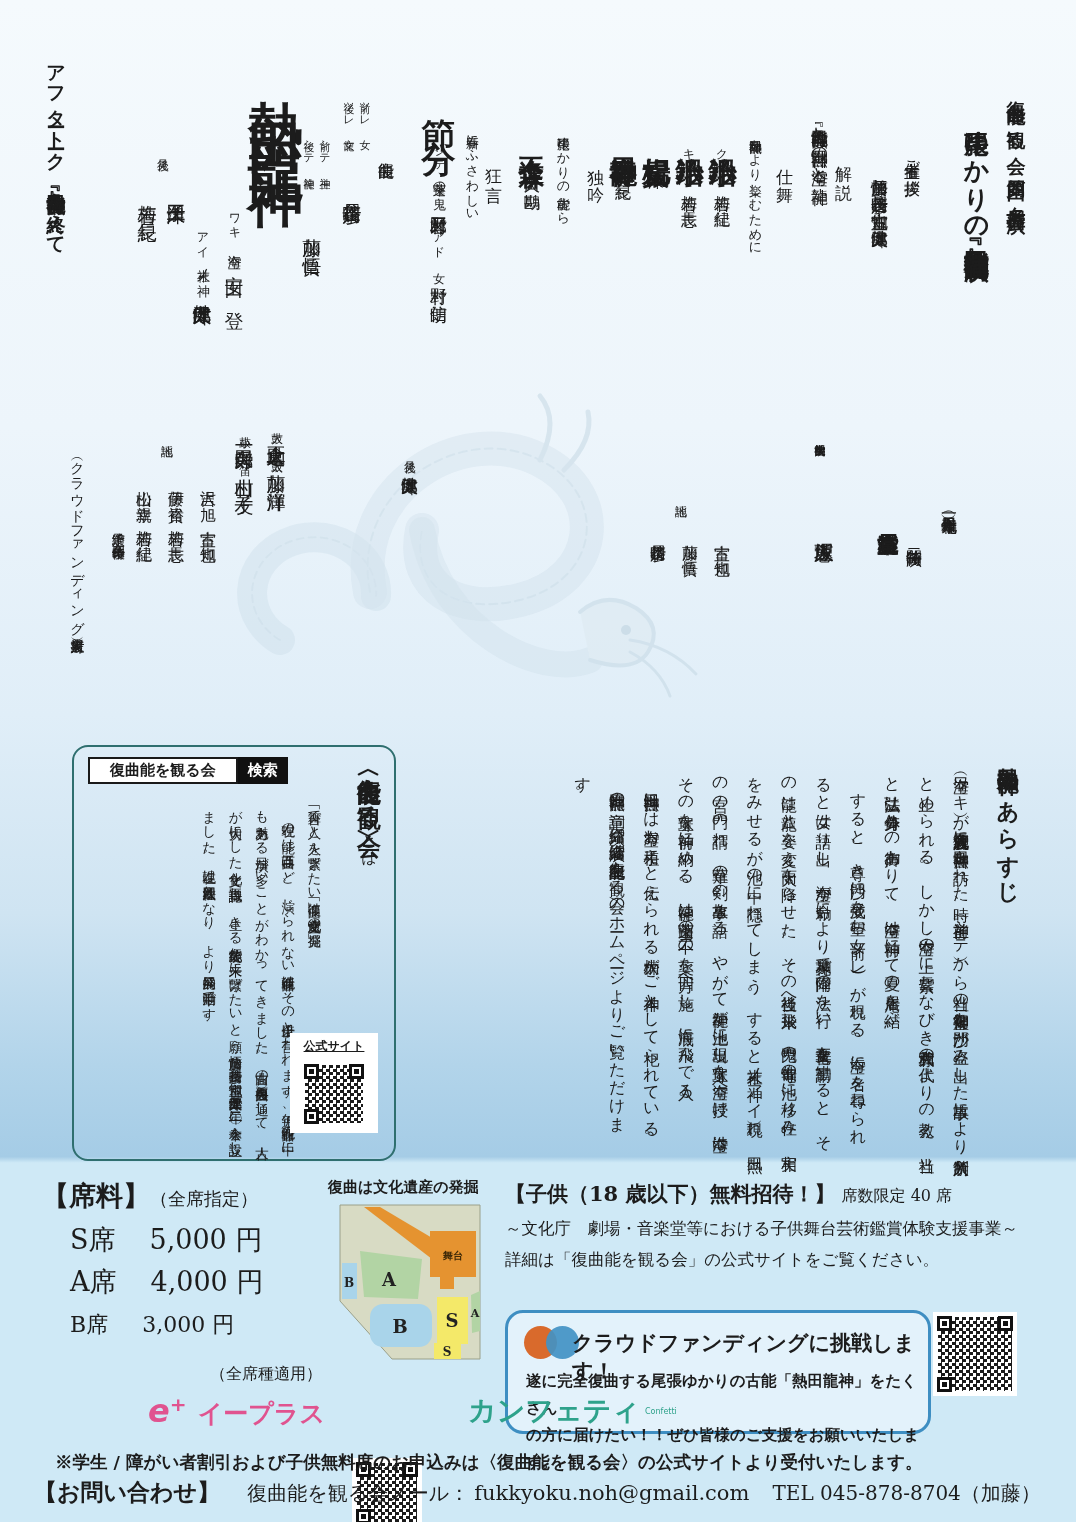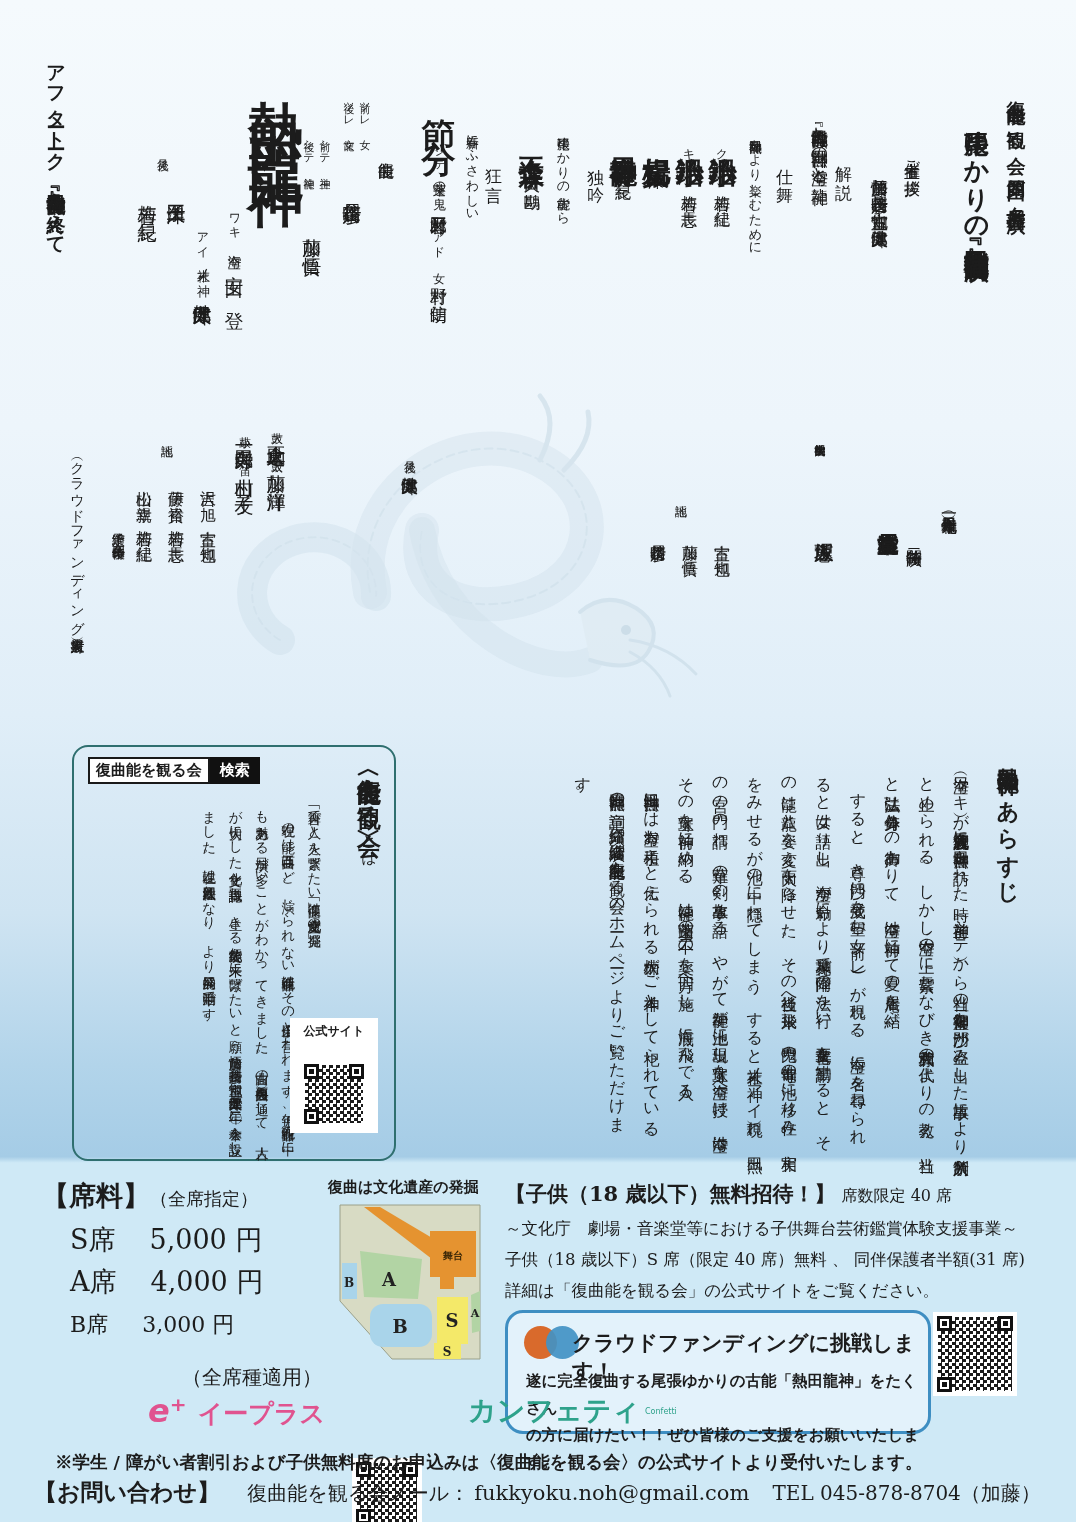--- a/index.html
+++ b/index.html
@@ -14,21 +14,21 @@
   .sp4{margin-inline-start:4px;}.sp8{margin-inline-start:8px;}.sp12{margin-inline-start:12px;}
   .sp16{margin-inline-start:16px;}.sp20{margin-inline-start:20px;}.sp24{margin-inline-start:24px;}
   .qr{background:#fff;display:block;position:relative;box-sizing:border-box;padding:4px;}
   .qr .m{position:absolute;inset:5px;background-image:repeating-conic-gradient(#1b1b1b 0% 25%,#fff 0% 50%);background-size:7px 7px;}
   .qr .f{position:absolute;width:15px;height:15px;border:3px solid #111;background:#fff;box-sizing:border-box;}
   .qr .f::after{content:"";position:absolute;inset:2px;background:#111;}
   .qr .f.tl{top:4px;left:4px}.qr .f.tr{top:4px;right:4px}.qr .f.bl{bottom:4px;left:4px}
   .aboutbox{border:2.5px solid #2f6f6f;border-radius:16px;}
   .cfbox{border:3px solid #3e8ec2;border-radius:18px;background:#e3f2fb;}
   .searchwrap{display:flex;align-items:stretch;}
-  .searchtext{background:#fff;border:2px solid #1a1a1a;padding:2px 6px;font-size:15px;font-weight:bold;}
+  .searchtext{background:#fff;border:2px solid #1a1a1a;padding:2px 20px;font-size:15px;font-weight:bold;}
   .searchbtn{background:#111;color:#fff;border:2px solid #111;padding:2px 8px;font-size:15px;font-weight:bold;}
   .circ{position:absolute;border-radius:50%;width:33px;height:33px;}
   .seatlabel{font-family:"DejaVu Serif","Liberation Serif",serif;font-weight:bold;fill:#222;}
 </style>
 </head>
 <body>
 
 <div class="page">
 
   <svg class="abs" style="left:160px;top:300px;opacity:.5" width="540" height="440" viewBox="0 0 540 440">
@@ -153,21 +153,21 @@
     <div class="abs searchwrap gothic" style="left:14px;top:10px;">
       <span class="searchtext">復曲能を観る会</span>
         <span class="searchbtn">検索</span>
     </div>
     <div class="abs v" style="right:10px;top:14px;">
       <span class="b" style="font-size:24px;">〈復曲能を観る会〉</span><span class="sp8" style="font-size:15px;">とは</span>
     </div>
     <div class="abs v pre" style="left:12px;top:54px;height:348px;width:242px;font-size:13.5px;line-height:1.95;">「舞台で人と人を繋ぎたい」「復曲は文化遺産の発掘」
 　現在の能は二百曲ほど、演じられない非現行曲はその十倍以上と言われます。近年、非現行曲の中にも魅力ある演目が多いことがわかってきました。古曲の再興（復曲）を通して、古人が大切にした文化を再認識し、生きる伝統芸能を未来に繋げたいと願う加藤眞悟、長谷川晴彦、古室知也、奥津健太郎が二〇二一年に本会を設立しました。現在は一般社団法人となり、より発展的に活動中です。</div>
     <div class="abs" style="right:16px;bottom:26px;width:80px;background:#fff;padding:5px 4px;text-align:center;">
-      <div class="gothic b" style="font-size:12px;margin-bottom:20px;">公式サイト</div>
+      <div class="gothic b" style="font-size:12px;margin-bottom:5px;text-decoration:underline;">公式サイト</div>
       <span class="qr" style="width:68px;height:68px;margin:0 auto;">
           <i class="m"></i>
           <i class="f tl"></i>
           <i class="f tr"></i>
           <i class="f bl"></i>
         </span>
     </div>
   </div>
 
   <div class="abs" style="left:42px;top:1178px;width:280px;">
@@ -176,21 +176,21 @@
     </div>
     <div style="font-size:27px;padding-left:28px;margin-bottom:6px;">
       <span>S席</span><span style="margin-left:34px;">5,000 円</span>
     </div>
     <div style="font-size:27px;padding-left:28px;margin-bottom:10px;">
       <span>A席</span><span style="margin-left:34px;">4,000 円</span>
     </div>
     <div style="font-size:22px;padding-left:28px;margin-bottom:24px;">
       <span>B席</span><span style="margin-left:34px;">3,000 円</span>
     </div>
-    <div style="font-size:20px;text-align:right;margin-top:8px;">（全席種適用）</div>
+    <div style="font-size:16px;text-align:right;margin-top:8px;">（全席種適用）</div>
   </div>
 
   <div class="abs" style="left:328px;top:1178px;width:160px;">
     <div class="b" style="font-size:15px;margin-bottom:4px;">復曲は文化遺産の発掘</div>
     <svg width="152" height="166" viewBox="0 0 152 166" style="margin-left:6px;">
       <polygon points="6,4 146,4 146,158 58,158 6,100" fill="#d8dbc4" stroke="#9aa08a" stroke-width="1"></polygon>
       <polygon points="30,6 46,6 110,44 98,58" fill="#e59330"></polygon>
       <polygon points="96,30 142,30 142,76 120,76 120,88 106,88 106,76 96,76" fill="#e59330"></polygon>
       <text x="119" y="58" text-anchor="middle" font-size="10" font-weight="bold" fill="#3f2a08" font-family="'DejaVu Sans','Liberation Sans',sans-serif">舞台</text>
       <rect x="8" y="62" width="15" height="36" fill="#a9d4ea"></rect>
@@ -206,21 +206,20 @@
       <rect x="100" y="142" width="27" height="16" fill="#f4e969"></rect>
       <text class="seatlabel" x="113" y="155" text-anchor="middle" font-size="12">S</text>
     </svg>
   </div>
 
   <div class="abs" style="left:505px;top:1180px;width:540px;">
     <div style="margin-bottom:10px;">
       <span class="b" style="font-size:21px;">【子供（18 歳以下）無料招待！】</span><span style="font-size:16px;margin-left:6px;">席数限定 40 席</span>
     </div>
     <div style="font-size:16.5px;margin-bottom:9px;">～文化庁　劇場・音楽堂等における子供舞台芸術鑑賞体験支援事業～</div>
-    <div style="font-size:16.5px;margin-bottom:9px;">子供（18 歳以下）S 席（限定 40 席）無料 、 同伴保護者半額(31 席)</div>
     <div style="font-size:16.5px;">詳細は「復曲能を観る会」の公式サイトをご覧ください。</div>
   </div>
 
   <div class="abs cfbox" style="left:505px;top:1310px;width:420px;height:118px;">
     <span class="circ" style="left:16px;top:13px;background:#d96a2c;"></span>
     <span class="circ" style="left:38px;top:13px;background:#4292c4;opacity:.92;"></span>
     <div class="abs b" style="left:64px;top:16px;font-size:21px;">クラウドファンディングに挑戦します！</div>
     <div class="abs pre b" style="left:18px;top:54px;font-size:15.5px;line-height:1.75;font-weight:600;">遂に完全復曲する尾張ゆかりの古能「熱田龍神」をたくさん
 の方に届けたい！！ぜひ皆様のご支援をお願いいたします。</div>
   </div>

